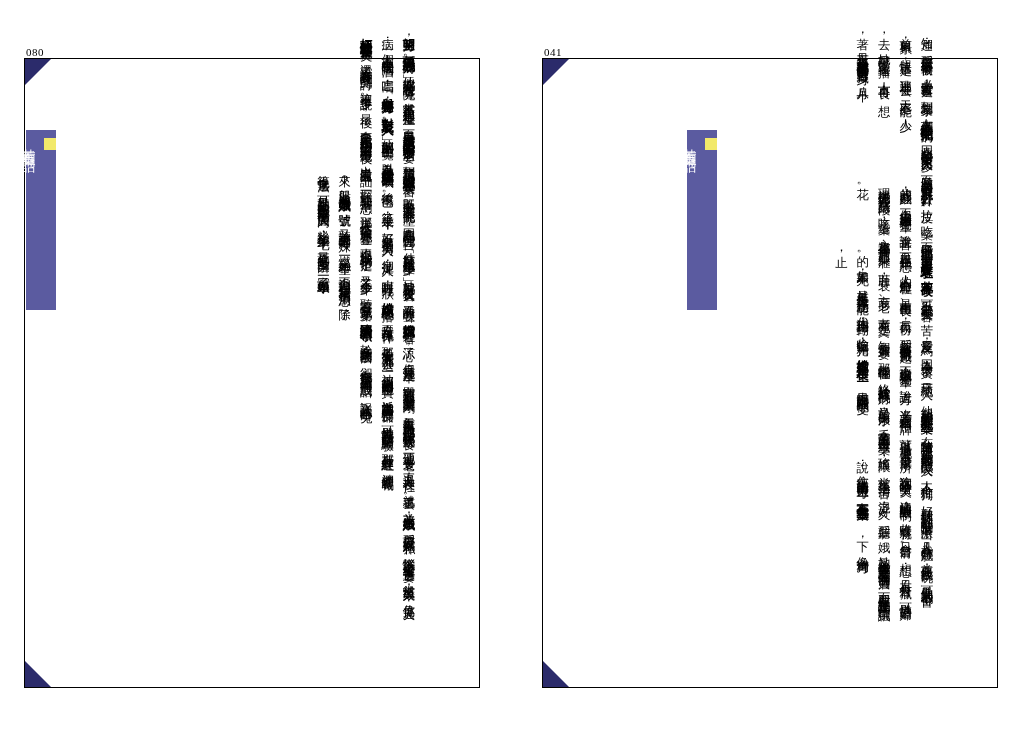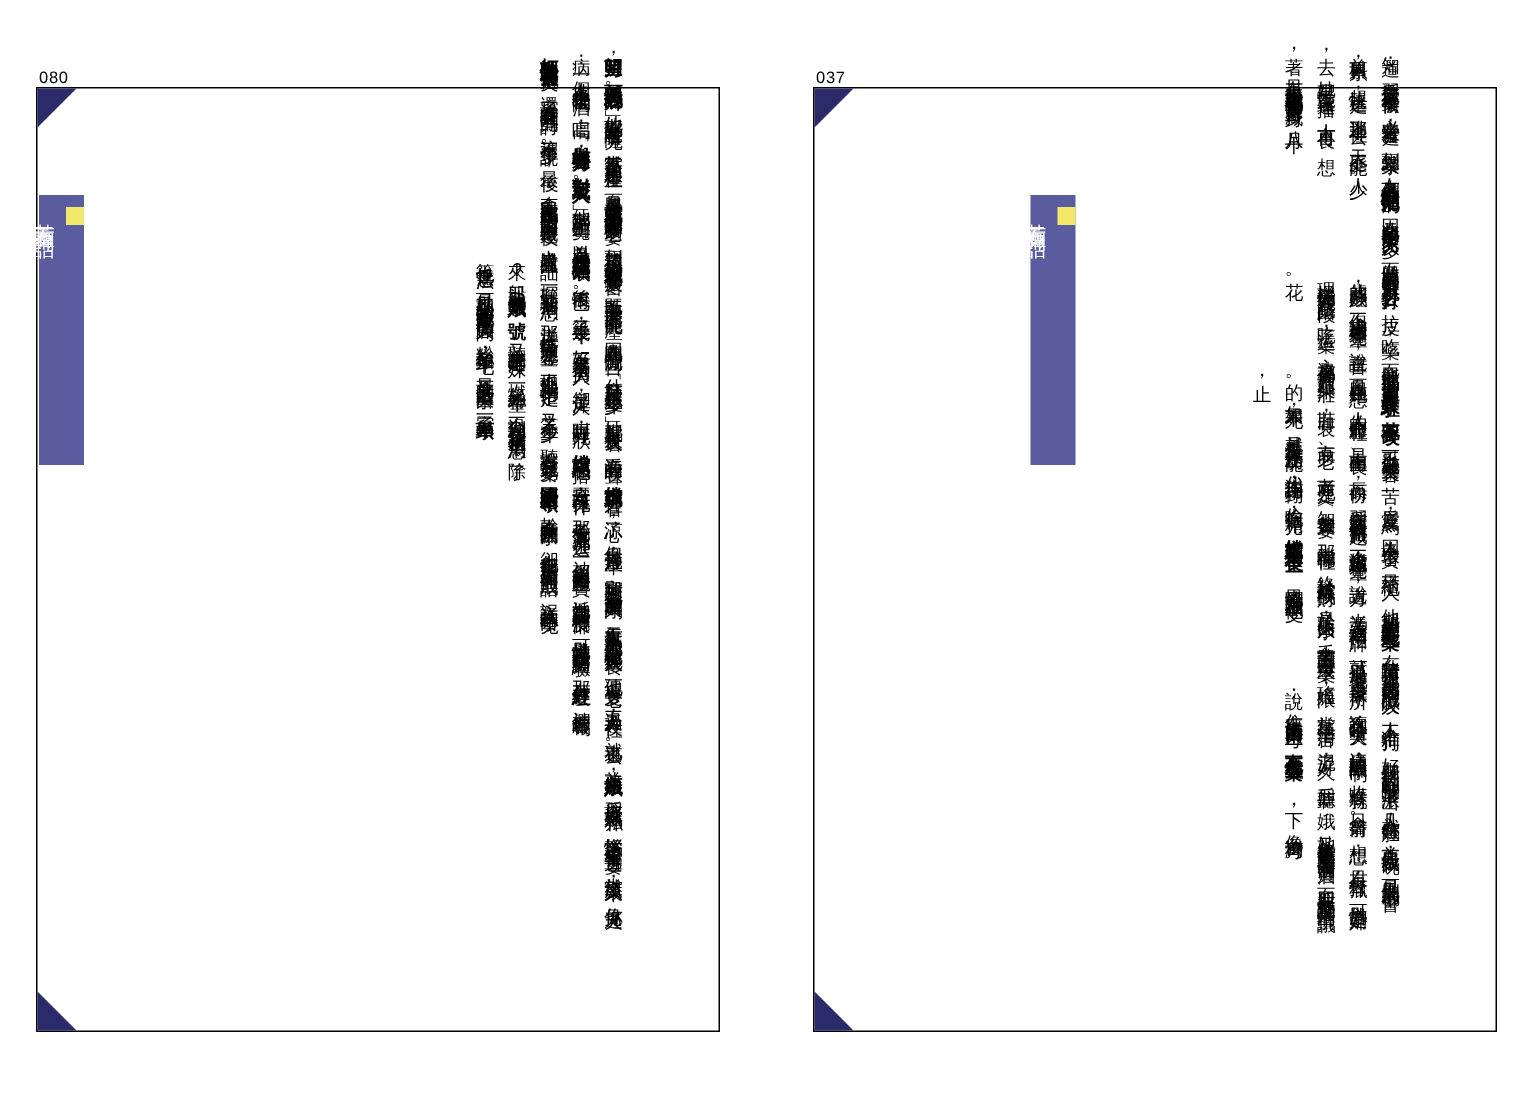--- a/index.html
+++ b/index.html
@@ -48,21 +48,21 @@
   .corner-bl {
     bottom: 0; left: 0;
     border-width: 0 26px 26px 0;
     border-color: transparent transparent #2b2b6b transparent;
   }
 
   
   .folio {
     position: absolute;
     top: 46px;
-    font-family: Liberation Sans, sans-serif;
+    font-family: Liberation Serif, serif;
     font-size: 11px;
     color: #000000;
     letter-spacing: 0.5px;
   }
   .folio-left  { left: 26px; }
   .folio-right { left: 544px; }
 
   
   .runhead {
     position: absolute;
@@ -133,21 +133,21 @@
 </style>
 </head>
 <body>
 
 <div class="book">
 
   <div class="page page-right">
     <div class="corner corner-tl"></div>
     <div class="corner corner-bl"></div>
   </div>
-  <div class="folio folio-right">037</div>
+  <div class="folio folio-right">041</div>
 
   <div class="cols cols-right">
     <div class="col indent">凡人就會餓肚，首先要找飯碗，可是他別的都不會，只會射箭。想想：只有去打獵，可憐的是嫦娥，她又無本錢像卓文君去開酒舖賣酒，而后羿在保護動物人士的抗議下，像台灣狗可</div>
     <div class="col">以咬人，人不准打狗：好幾個打狗的都被關進派出所，讓狗在外哈哈大笑！這樣的諸般限制，收穫就有限，當然生活清苦。混了好久，后羿聽說：住在崑崙山的西天王母，有<b>不死靈藥</b></div>
     <div class="col">，他就想如能弄到<b>不死藥</b>，在台灣隨手抓把草就能賣錢的地方，光憑著這名稱招牌，就可通過地下電台發黑市財。於是跋山涉水，千辛萬苦的去向王母求藥，瑤姬也風聞嫦娥在跟他受</div>
     <div class="col">苦，愛屋及烏，因為太珍貴了，只給他一人一份，后羿拿回後就偷偷藏起，不讓嫦娥如兒童，說道是：《知去貧如妻》：那能瞞得住？終於被嫦娥找到，偷吃個精光，<b>嫦娥</b>倒不是為求<b>長生</b>，</div>
     <div class="col">而是希望<b>青春永駐</b>，<b>花容不改</b>；可不必花錢去美容。在她想：人的生命歷程，是由生而長、長而壯、壯而衰，衰而老、老而死的。如果不死，就是生長激素停止功能，代謝作用停止，</div>
     <div class="col">就不必去打針、拉皮、吃藥，而能像武漢那個二十多歲的八歲娃，不但皮膚細嫩如兒童，說童音，而且生理機能仍停在八歲階段。吃了這藥，永遠都是個十八姑娘一朵花。</div>
     <div class="col indent">女人們是<b>怕老不怕死</b>的，因此自殺的是女人比男人多，而做臉美容的卻是男人少。</div>
     <div class="col">知道：后羿發現靈藥被偷，必定大發雷霆，想到家暴前科累累，趕快逃走，逃那裡去？天庭不能去，她早已艷名遠播，人言可畏；想著，只有天邊報廢待<b>都更</b>的廣寒宮可藏身，八月十</div>

